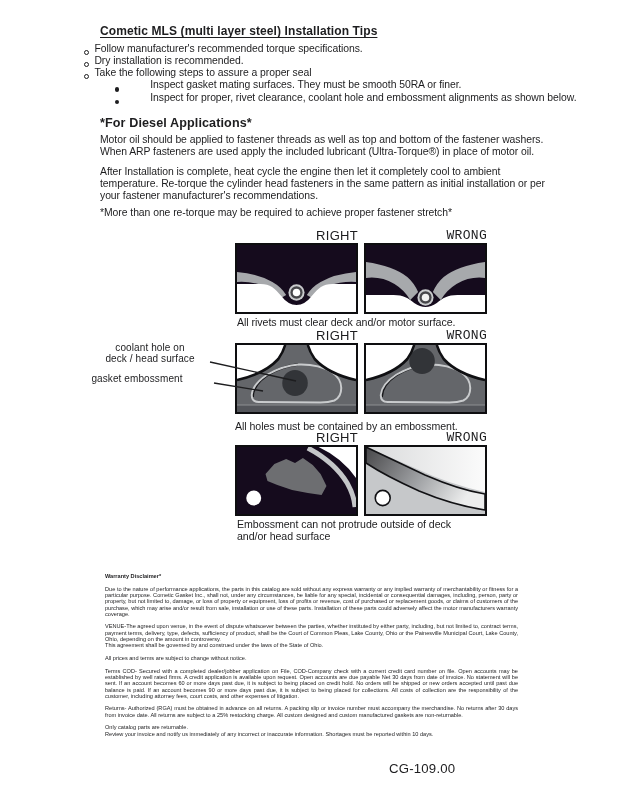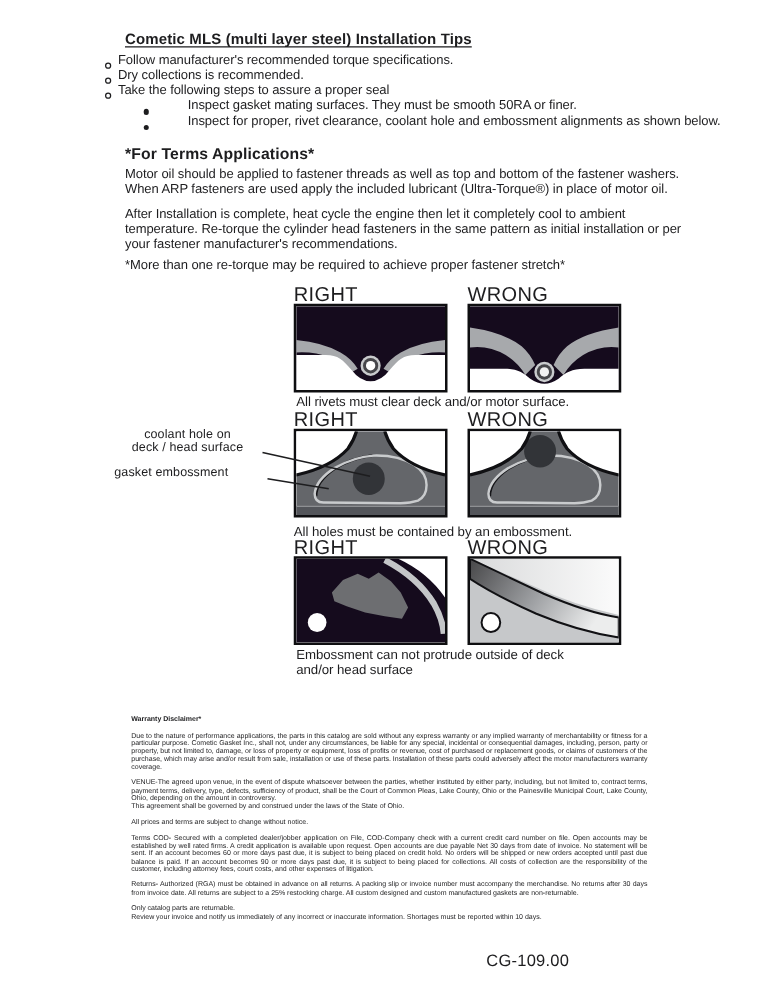--- a/index.html
+++ b/index.html
@@ -14,24 +14,24 @@
   .b-row{display:flex;align-items:flex-end;}
   .b-glyph{flex:0 0 auto;margin:4px 5px 0 0;border-radius:50%;}
   .b-open{width:3.4px;height:3.4px;border:1px solid #1d1d1f;}
   .b-fill{width:4.2px;height:4.2px;background:#1d1d1f;margin-top:3.8px;}
   .sub{margin-left:31px;gap:26px;}
 
   .h2{left:100px;top:116px;font-size:12.6px;font-weight:bold;letter-spacing:0.1px;}
   .para{left:100px;width:449px;font-size:10.4px;line-height:12.2px;letter-spacing:-0.05px;}
   #p1{top:134px;} #p2{top:165.5px;} #p3{top:207px;}
 
-  .dlabel{width:123px;text-align:left;font-size:16px;letter-spacing:0.3px;}
+  .dlabel{width:123px;text-align:right;font-size:13px;letter-spacing:0.3px;}
   .dbox{width:123px;height:71px;border:2px solid #0e0e10;box-sizing:border-box;background:#fff;}
   .dbox svg{display:block;width:100%;height:100%;}
-  .col-r{left:235px;} .col-w{left:374px;}
+  .col-r{left:235px;} .col-w{left:364px;font-family:Liberation Mono, monospace;}
   .caption{font-size:10.6px;line-height:12.2px;letter-spacing:-0.05px;white-space:pre-line;}
 
   .plabel{font-size:10px;line-height:11.2px;text-align:center;white-space:pre-line;letter-spacing:0.1px;}
   #pointer-overlay{left:128px;top:340px;z-index:5;pointer-events:none;}
 
   .fineprint{left:105px;top:573px;width:413px;font-size:5.6px;line-height:6.35px;text-align:justify;}
   .fineprint p{margin:0 0 6.2px 0;white-space:pre-line;}
   .fp-head{font-weight:bold;text-align:left;}
   .pagecode{left:389px;top:761px;font-size:13.2px;letter-spacing:0.2px;}
 </style>
@@ -42,37 +42,37 @@
 
   <div class="abs title">Cometic MLS (multi layer steel) Installation Tips</div>
 
   <div class="abs bullets">
     <div class="b-row">
       <span class="b-glyph b-open"></span>
       <span>Follow manufacturer's recommended torque specifications.</span>
     </div>
     <div class="b-row">
       <span class="b-glyph b-open"></span>
-      <span>Dry collections is recommended.</span>
+      <span>Dry installation is recommended.</span>
     </div>
     <div class="b-row">
       <span class="b-glyph b-open"></span>
       <span>Take the following steps to assure a proper seal</span>
     </div>
     <div class="b-row sub">
       <span class="b-glyph b-fill"></span>
       <span>Inspect gasket mating surfaces.  They must be smooth 50RA or finer.</span>
     </div>
     <div class="b-row sub">
       <span class="b-glyph b-fill"></span>
       <span>Inspect for proper, rivet clearance, coolant hole and embossment alignments as shown below.</span>
     </div>
   </div>
 
-  <div class="abs h2">*For Terms Applications*</div>
+  <div class="abs h2">*For Diesel Applications*</div>
   <div class="abs para" id="p1">Motor oil should be applied to fastener threads as well as top and bottom of the fastener washers. When ARP fasteners are used apply the included lubricant (Ultra-Torque®) in place of motor oil.</div>
   <div class="abs para" id="p2">After Installation is complete, heat cycle the engine then let it completely cool to ambient temperature. Re-torque the cylinder head fasteners in the same pattern as initial installation or per your fastener manufacturer's recommendations.</div>
   <div class="abs para" id="p3">*More than one re-torque may be required to achieve proper fastener stretch*</div>
 
   <div class="abs dlabel col-r" style="top:228px">RIGHT</div>
   <div class="abs dlabel col-w" style="top:228px">WRONG</div>
 
   <div class="abs dbox col-r" style="top:243px">
     <svg viewBox="0 0 121 67" preserveAspectRatio="none">
       <rect width="121" height="67" fill="#150b1d"></rect>

